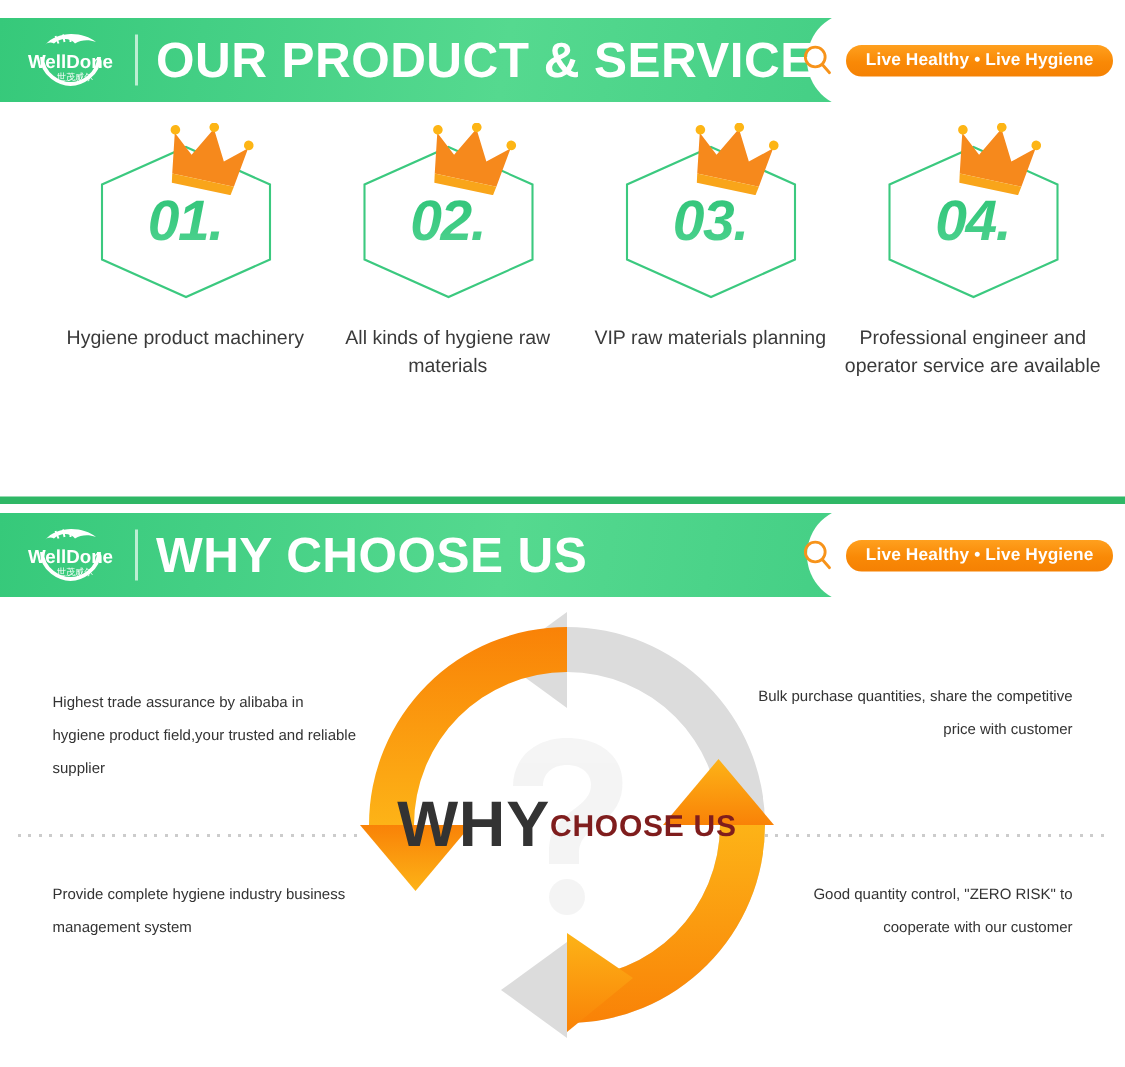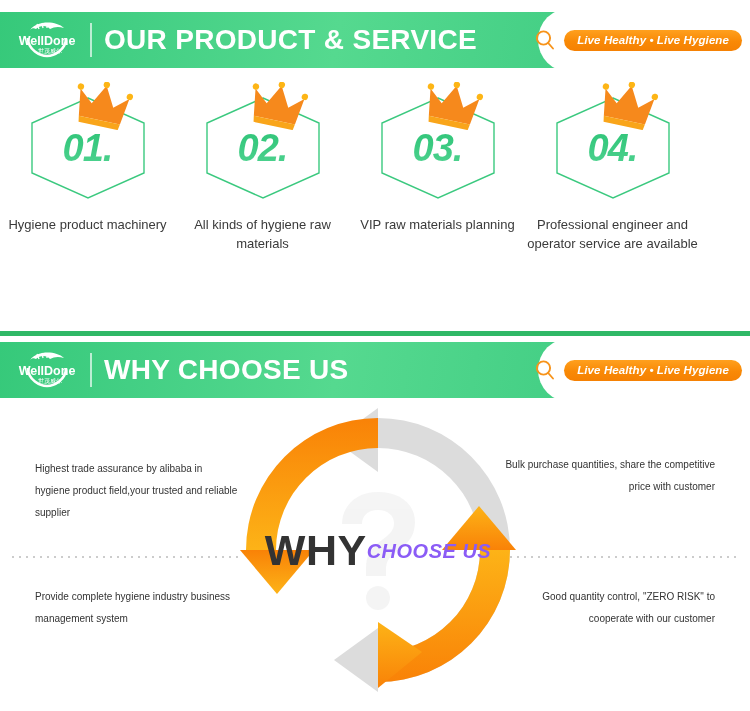--- a/index.html
+++ b/index.html
@@ -64,39 +64,38 @@
     width: 2px;
     height: 34px;
     background: rgba(255,255,255,.65);
     z-index: 4;
   }
 
   .header-title {
     position: absolute;
     left: 104px;
     top: 11px;
-    font-size: 28px;
+    font-size: 33px;
     font-weight: bold;
     color: #ffffff;
     letter-spacing: .3px;
     line-height: 34px;
     white-space: nowrap;
     z-index: 4;
   }
 
   .header-right {
     position: absolute;
     right: 8px;
     top: 0;
     height: 56px;
     display: flex;
     align-items: center;
     gap: 7px;
     z-index: 5;
-    font-style: italic;
   }
 
   .search-icon { width: 24px; height: 24px; display: block; }
 
   .slogan-pill {
     background: linear-gradient(180deg, #ffa01e 0%, #f98906 55%, #f58103 100%);
     color: #ffffff;
     font-size: 11.5px;
     font-weight: bold;
     border-radius: 11px;
@@ -106,20 +105,21 @@
     letter-spacing: .1px;
   }
 
   
   .cards {
     position: absolute;
     left: 0;
     top: 82px;
     width: 610px;
     display: flex;
+    padding-left: 36px;
   }
 
   .card {
     flex: 1 1 0;
     display: flex;
     flex-direction: column;
     align-items: center;
   }
 
   .hexwrap {
@@ -204,25 +204,24 @@
     font-size: 43px;
     font-weight: bold;
     color: #333333;
     letter-spacing: .5px;
     line-height: 46px;
   }
 
   .why-small {
     font-size: 20px;
     font-weight: bold;
-    color: #8b5cf6;
+    color: #7f1d1d;
     letter-spacing: .5px;
     line-height: 26px;
     margin-top: 2px;
-    font-style: italic;
   }
 
   .blurb {
     position: absolute;
     font-size: 10px;
     line-height: 22px;
     color: #333333;
   }
 
   .blurb.left  { left: 35px;  width: 205px; text-align: left; }

